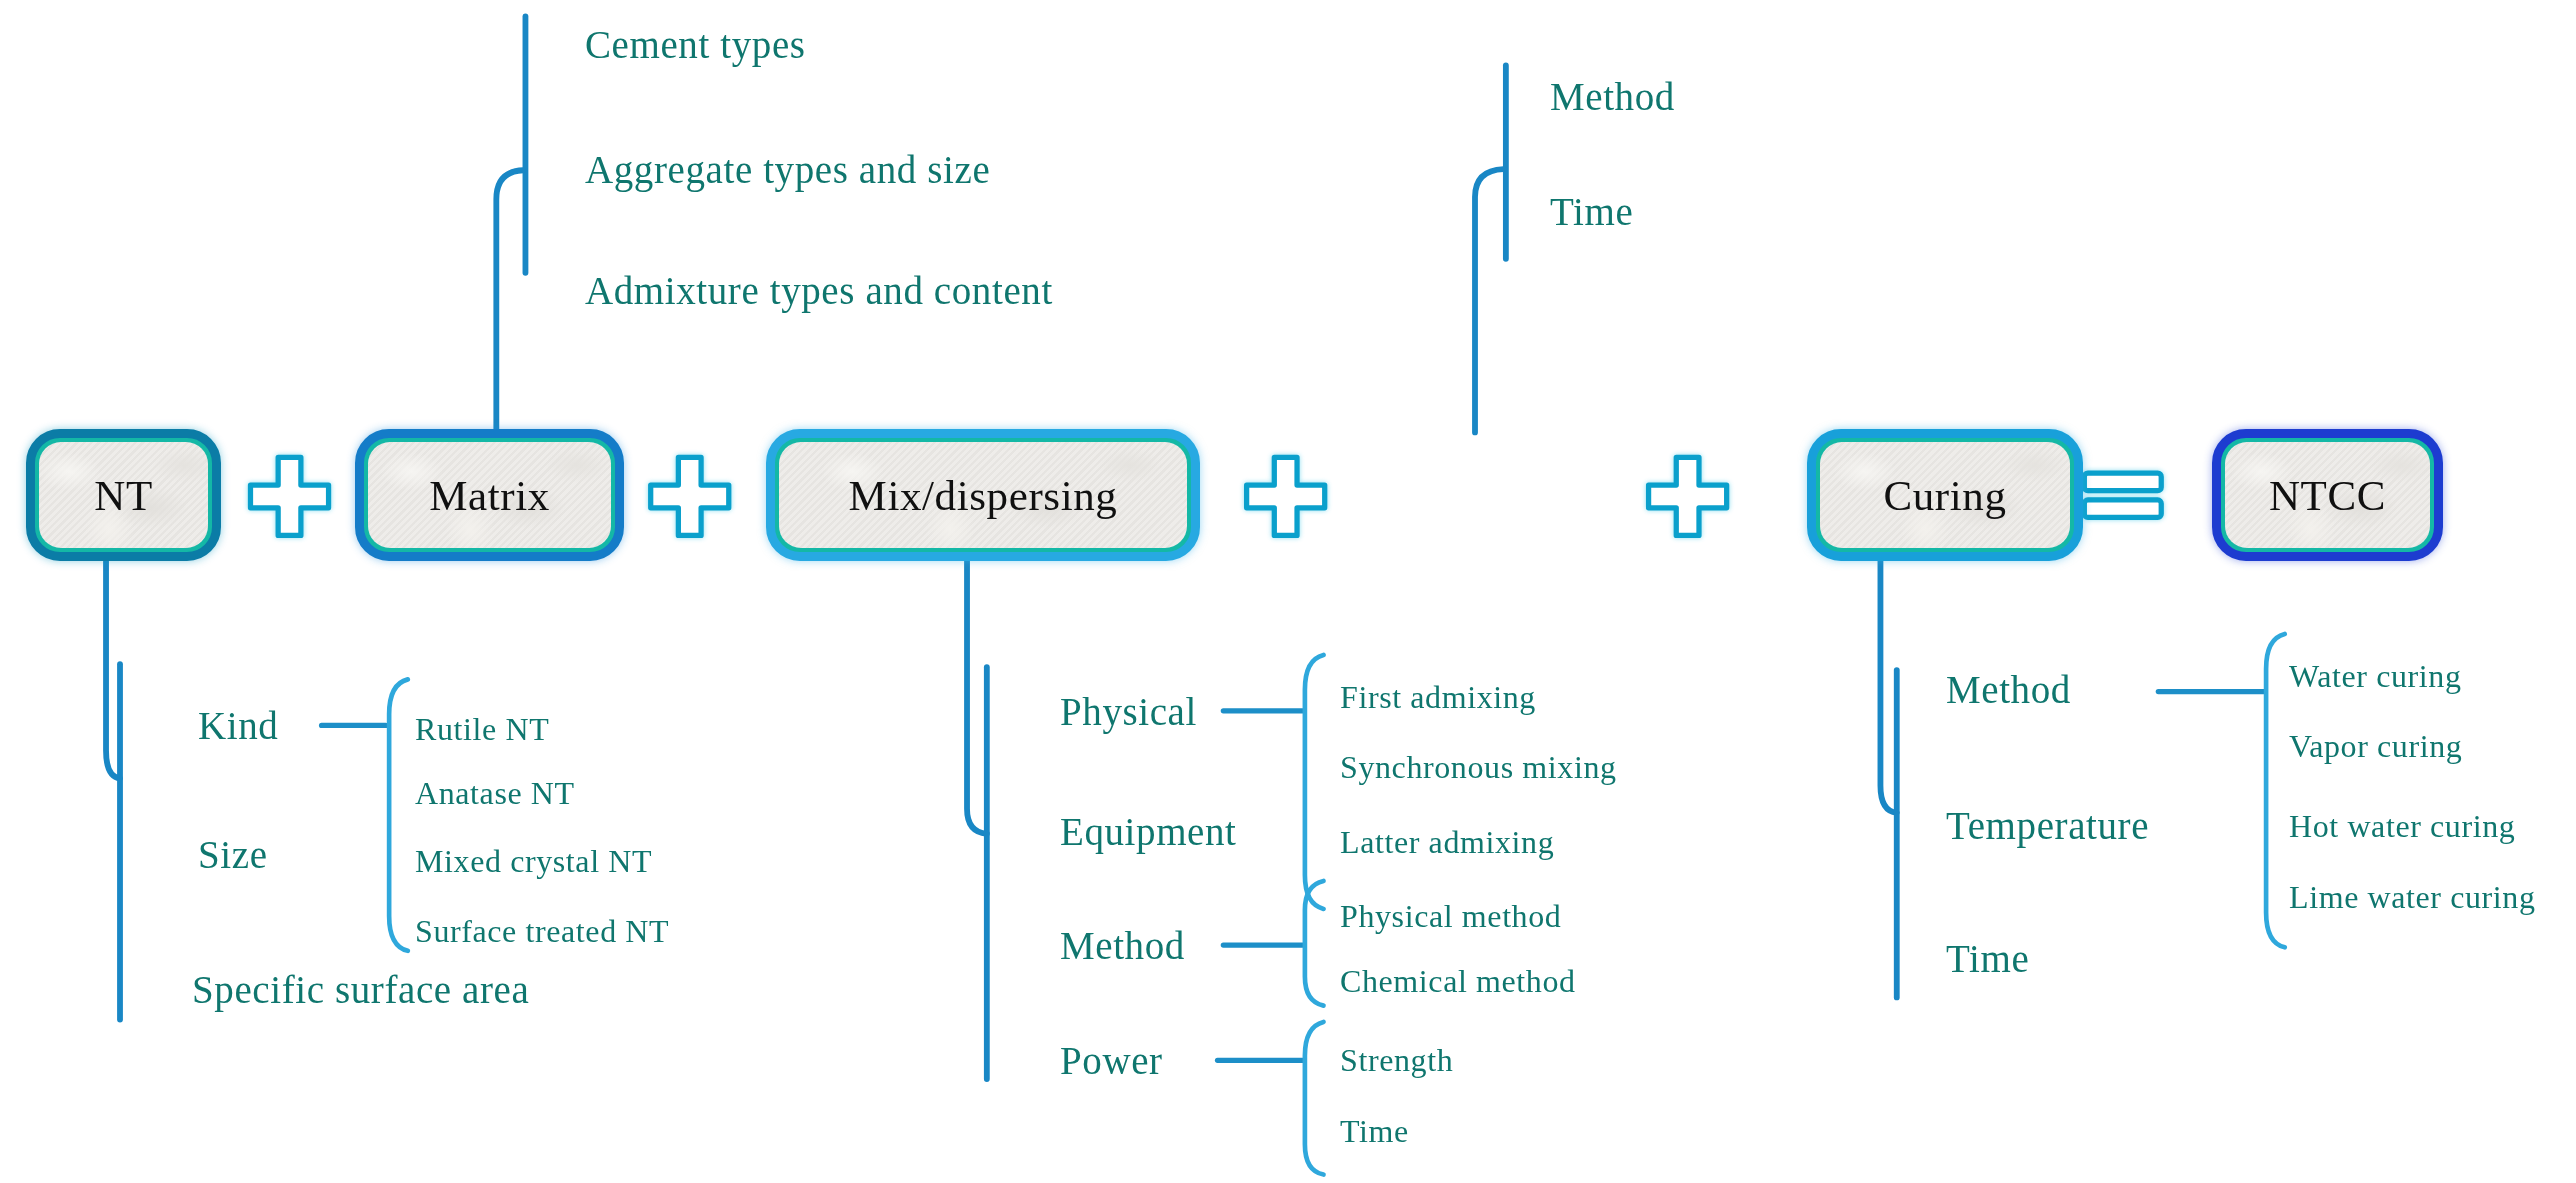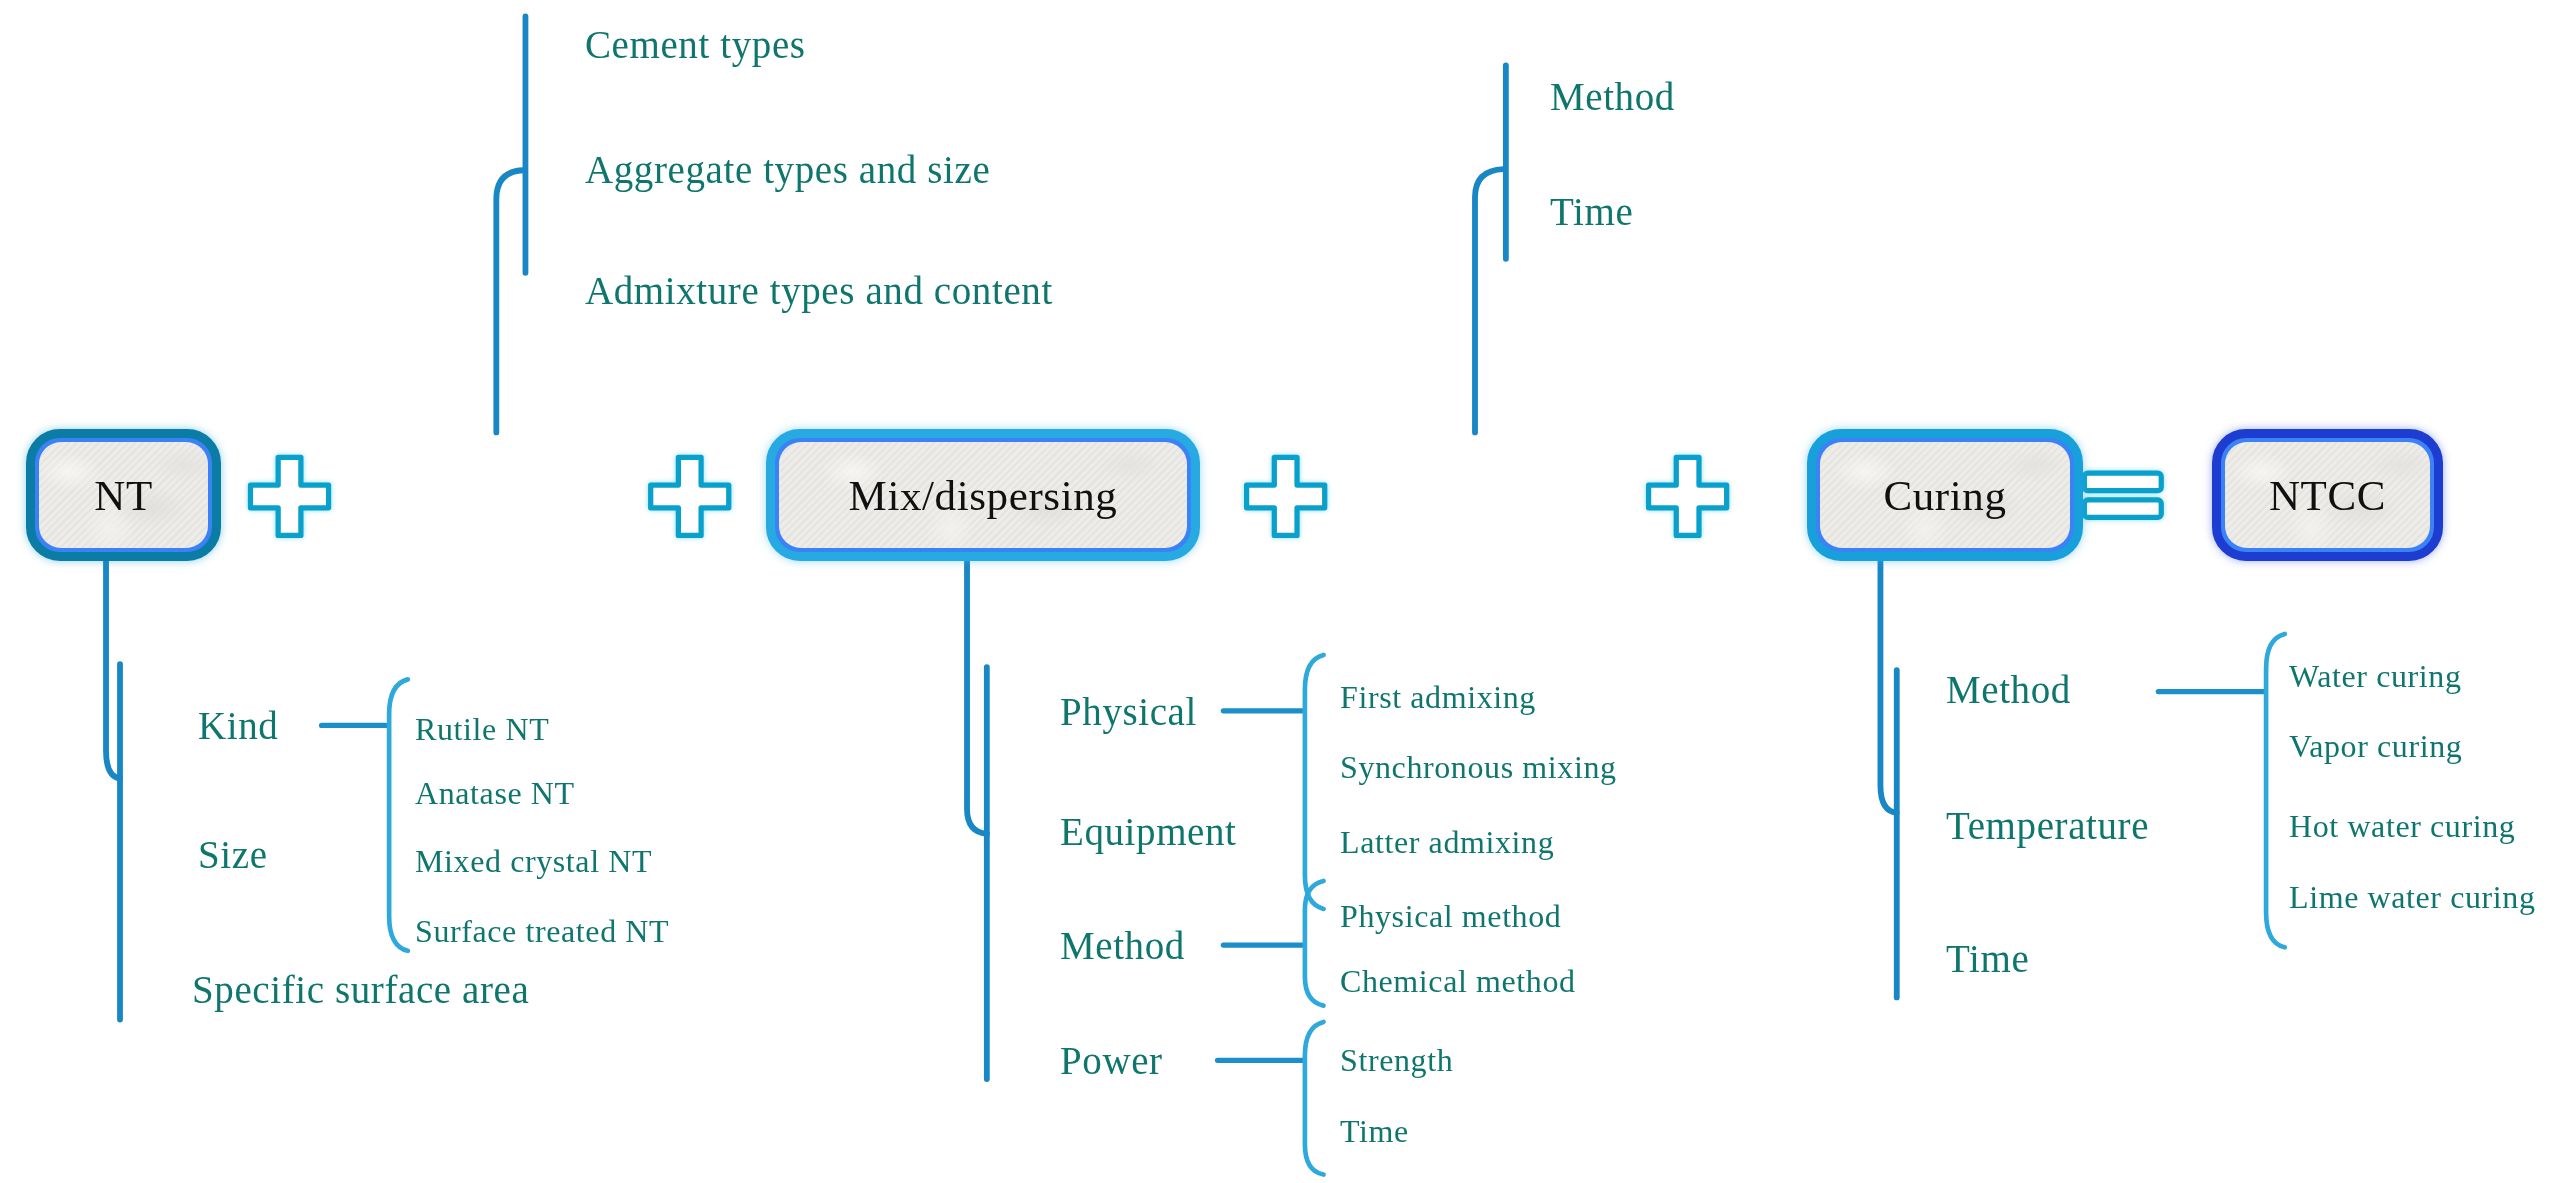--- a/index.html
+++ b/index.html
@@ -2,21 +2,21 @@
 <html style="font-size:9.3px"><head>
 <meta charset="utf-8">
 <style>
   html,body{margin:0;padding:0;background:#ffffff;}
   body{width:2576px;height:1184px;overflow:hidden;}
   #canvas{position:relative;width:2576px;height:1184px;font-family:"Liberation Serif",serif;background:#ffffff;}
   #connector-layer{position:absolute;left:0;top:0;width:2576px;height:1184px;}
   .lbl{position:absolute;transform:translateY(-50%);white-space:nowrap;color:#0f766e;}
   .t-lg{font-size:39px;letter-spacing:0.6px;}
   .t-md{font-size:32px;letter-spacing:0.6px;}
-  .stage{position:absolute;top:429px;height:132px;border-style:solid;border-width:9.3px;border-radius:34px;box-sizing:border-box;background:#3b82f6;}
+  .stage{position:absolute;top:429px;height:132px;border-style:solid;border-width:9.3px;border-radius:34px;box-sizing:border-box;background:#14b8a6;}
   .stage .fill{position:absolute;inset:4.1px;border-radius:22px;
     background-color:#ebe9e6;
     background-image:
       radial-gradient(ellipse 52px 32px at 18% 28%, #f6f5f2 0%, rgba(246,245,242,0) 60%),
       radial-gradient(ellipse 64px 35px at 66% 62%, #e2e0dc 0%, rgba(226,224,220,0) 60%),
       radial-gradient(ellipse 41px 47px at 42% 82%, #f3f1ed 0%, rgba(243,241,237,0) 60%),
       radial-gradient(ellipse 55px 29px at 86% 22%, #e5e3df 0%, rgba(229,227,223,0) 60%),
       repeating-linear-gradient(135deg, rgba(214,212,208,0.22) 0 2.3px, rgba(250,249,247,0.22) 2.3px 5.2px);
   }
   .stage .stage-label{position:absolute;inset:0;display:flex;align-items:center;justify-content:center;font-size:43px;color:#101010;letter-spacing:0.6px;}
@@ -75,20 +75,24 @@
     <g class="op" transform="translate(3644,852)">
       <rect x="-66" y="-40" width="132" height="30" rx="6" fill="#ffffff" stroke="#0aa0cc" stroke-width="9"></rect>
       <rect x="-66" y="6" width="132" height="30" rx="6" fill="#ffffff" stroke="#0aa0cc" stroke-width="9"></rect>
     </g>
   </svg>
 
   <div class="stage" id="box-nt">
     <div class="fill"></div>
     <div class="stage-label">NT</div>
   </div>
+  <div class="stage" id="box-matrix">
+    <div class="fill"></div>
+    <div class="stage-label">Matrix</div>
+  </div>
   <div class="stage" id="box-mix">
     <div class="fill"></div>
     <div class="stage-label">Mix/dispersing</div>
   </div>
   <div class="stage" id="box-curing">
     <div class="fill"></div>
     <div class="stage-label">Curing</div>
   </div>
   <div class="stage" id="box-ntcc">
     <div class="fill"></div>

